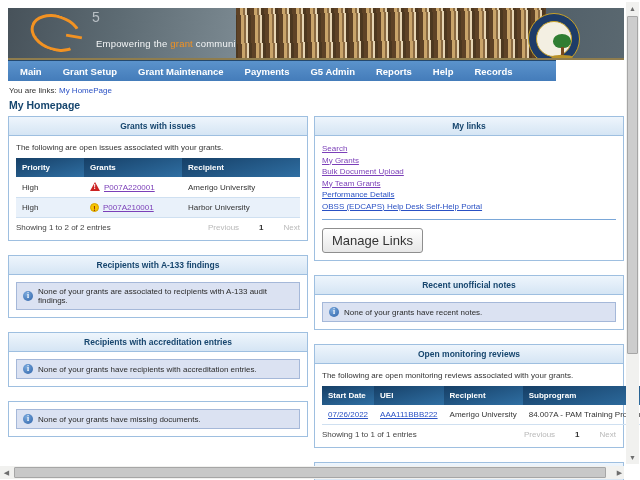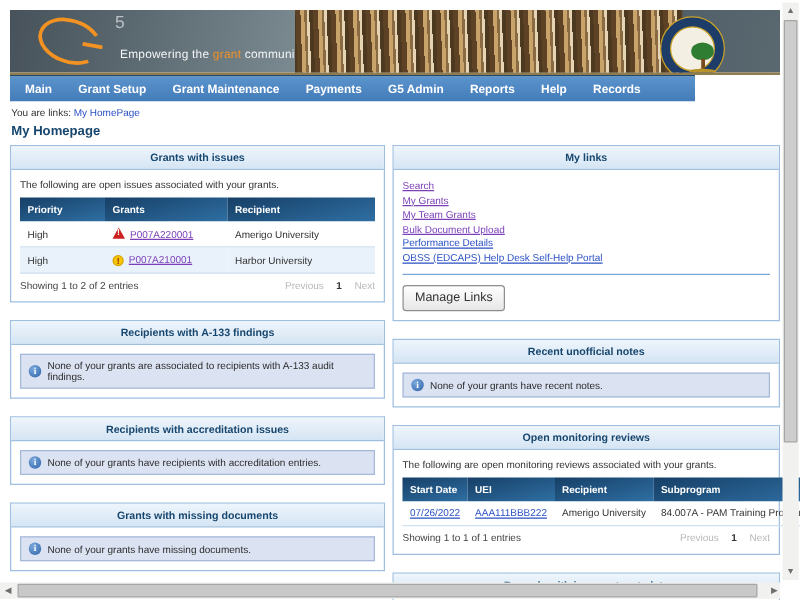--- a/index.html
+++ b/index.html
@@ -56,33 +56,33 @@
   table.dtable { width:100%; border-collapse:collapse; font-size:8px; }
   .dtable th { background:linear-gradient(165deg,#163f66 0%,#2f6fa3 100%); color:#fff; font-weight:bold;
                text-align:left; padding:5px 6px; white-space:nowrap; }
   .dtable td { padding:5px 6px; border-bottom:1px solid #cfe0f1; color:#333; vertical-align:middle; white-space:nowrap; }
   .dtable tr.alt td { background:#e9f1fa; }
   .dtable a { text-decoration:underline; }
   a.visited { color:#7b3fb8; }
   a.fresh { color:#2a51c4; }
 
   .tbl-footer { display:flex; justify-content:space-between; align-items:center; font-size:8px; color:#444; padding:5px 0 1px 0; }
-  .pager { display:flex; gap:10px; }
+  .pager { display:flex; gap:20px; }
   .pager .dim { color:#b9b9b9; }
   .pager .page { color:#333; font-weight:bold; }
 
   .warn-tri { display:inline-block; width:0; height:0; border-left:5px solid transparent; border-right:5px solid transparent;
               border-bottom:9px solid #cc2222; position:relative; margin-right:4px; vertical-align:-1px; }
   .warn-tri i { position:absolute; left:-1.5px; top:1px; color:#fff; font-style:normal; font-size:7px; font-weight:bold; }
   .warn-circ { display:inline-block; width:9px; height:9px; border-radius:50%; background:#f7c600; border:1px solid #d8a400;
                color:#8a2b12; font-size:7px; font-weight:bold; text-align:center; line-height:9px; margin-right:4px; vertical-align:-1px; }
 
   .mylinks a { display:block; font-size:8px; line-height:11.5px; text-decoration:underline; }
   .links-divider { border:none; border-top:1px solid #7aa7d8; margin:7px 0 8px 0; }
-  .btn { font-family:"Liberation Sans", sans-serif; font-size:10px; color:#333; padding:4px 9px;
+  .btn { font-family:"Liberation Sans", sans-serif; font-size:13px; color:#333; padding:4px 9px;
          background:linear-gradient(#fefefe,#e7e7e7); border:1px solid #8e8e8e; border-radius:3px; cursor:pointer; }
 
   
   .vscroll { position:absolute; right:1px; top:2px; width:13px; height:462px; background:#f1f1ef; }
   .vscroll .arrow { position:absolute; left:0; width:13px; height:13px; color:#6e6e6e; font-size:7px; text-align:center; line-height:13px; }
   .vscroll .up { top:0; }
   .vscroll .down { bottom:0; }
   .vscroll .thumb { position:absolute; left:1px; top:14px; width:11px; height:338px; background:#cdcdcd; border:1px solid #a6a6a6; border-radius:1px; }
   .hscroll { position:absolute; left:0; bottom:1px; height:13px; width:624px; background:#f1f1ef; }
   .hscroll .arrow { position:absolute; top:0; width:13px; height:13px; color:#6e6e6e; font-size:7px; text-align:center; line-height:13px; }
@@ -173,50 +173,49 @@
         <div class="panel-header">Recipients with A-133 findings</div>
         <div class="panel-body">
           <div class="infobox">
             <span class="info-icon">i</span>
             <span>None of your grants are associated to recipients with A-133 audit findings.</span>
           </div>
         </div>
       </div>
 
       <div class="panel">
-        <div class="panel-header">Recipients with accreditation issues</div>
+        <div class="panel-header">Recipients with accreditation entries</div>
         <div class="panel-body">
           <div class="infobox">
             <span class="info-icon">i</span>
             <span>None of your grants have recipients with accreditation entries.</span>
           </div>
         </div>
       </div>
 
       <div class="panel">
-        <div class="panel-header">Grants with missing documents</div>
         <div class="panel-body">
           <div class="infobox">
             <span class="info-icon">i</span>
             <span>None of your grants have missing documents.</span>
           </div>
         </div>
       </div>
 
     </div>
 
     <div class="col-right">
 
       <div class="panel">
         <div class="panel-header">My links</div>
         <div class="panel-body mylinks">
           <a href="#" class="visited">Search</a>
           <a href="#" class="visited">My Grants</a>
+          <a href="#" class="visited">Bulk Document Upload</a>
           <a href="#" class="visited">My Team Grants</a>
-          <a href="#" class="visited">Bulk Document Upload</a>
           <a href="#" class="fresh">Performance Details</a>
           <a href="#" class="fresh">OBSS (EDCAPS) Help Desk Self-Help Portal</a>
           <hr class="links-divider">
           <button class="btn">Manage Links</button>
         </div>
       </div>
 
       <div class="panel">
         <div class="panel-header">Recent unofficial notes</div>
         <div class="panel-body">

